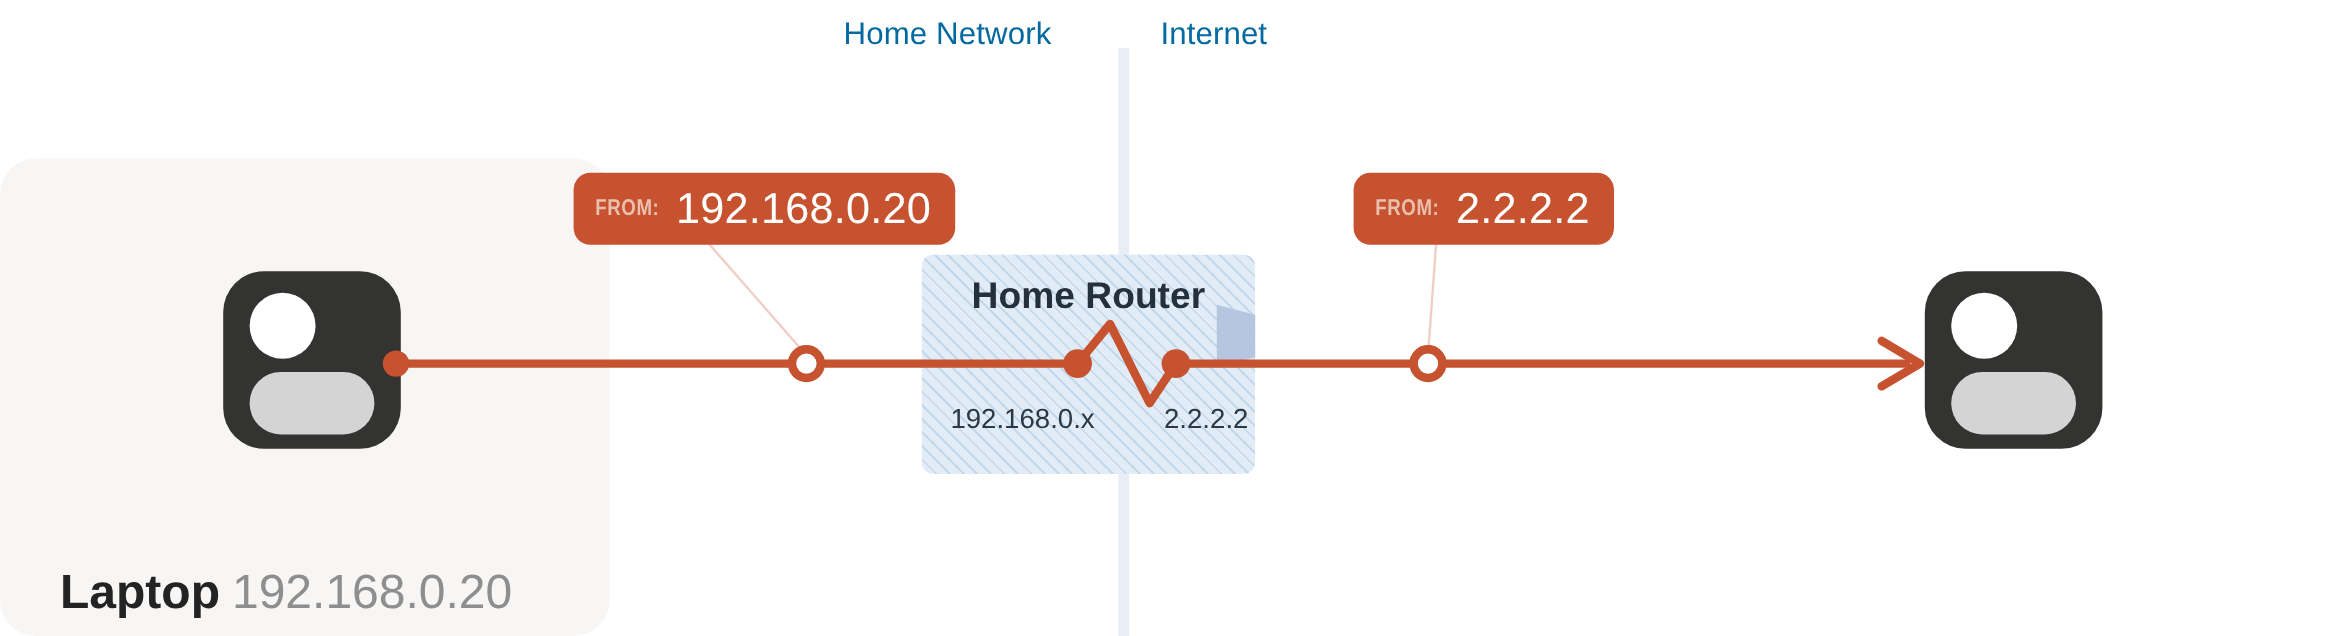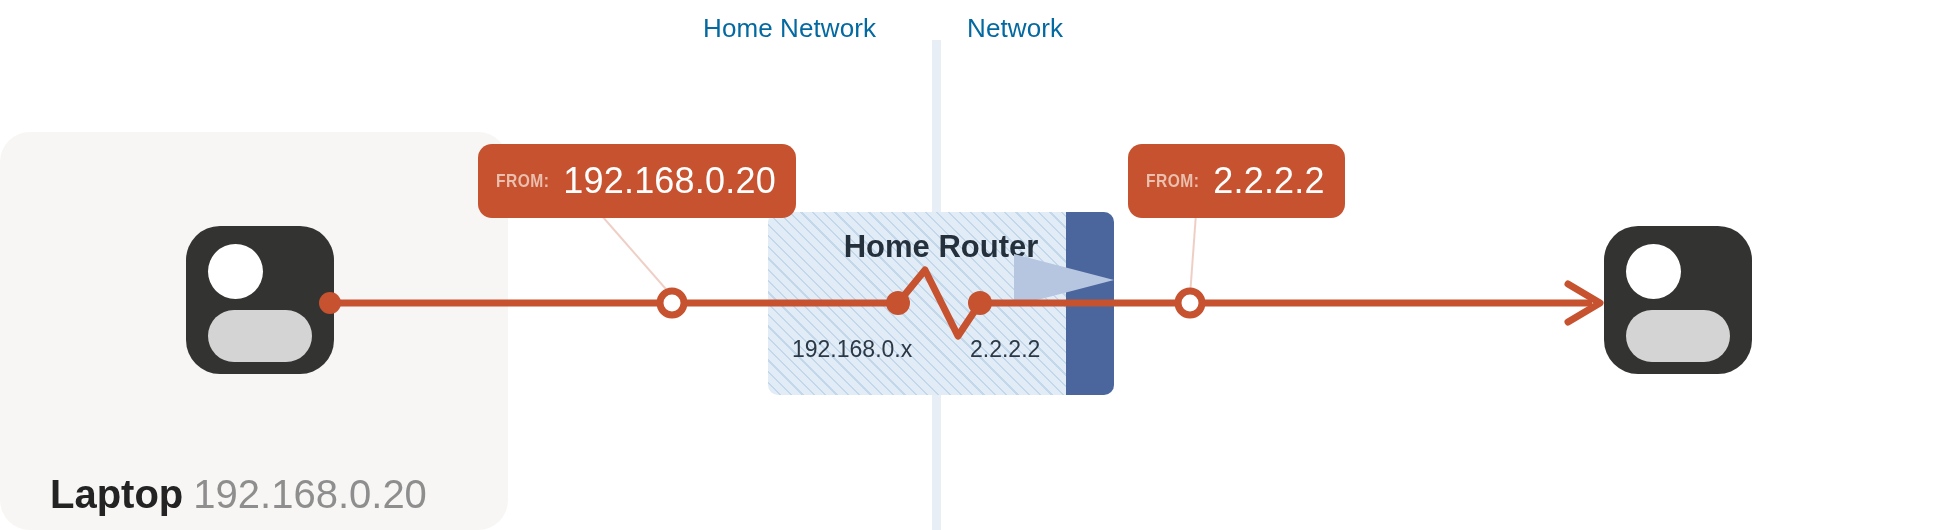--- a/index.html
+++ b/index.html
@@ -71,21 +71,21 @@
     position:absolute;left:22px;top:84px;
     width:104px;height:52px;
     background:#d4d4d4;
     border-radius:26px;
   }
 
   
   #router-panel{
     position:absolute;
     left:768px;top:212px;
-    width:346px;height:183px;
+    width:278px;height:183px;
     border-radius:10px;
     overflow:hidden;
     background:
       repeating-linear-gradient(45deg,
         rgba(150,185,220,.40) 0px,
         rgba(150,185,220,.40) 1.6px,
         rgba(222,235,247,0) 1.6px,
         rgba(222,235,247,0) 8px),
       #e2ecf6;
   }
@@ -118,21 +118,21 @@
     border-bottom:26px solid transparent;
     border-left:100px solid #b6c6e0;
   }
 
   
   #path-layer{position:absolute;left:0;top:0;width:1939px;height:530px;}
 
   
   .badge{
     position:absolute;
-    height:74px;
+    height:60px;
     display:flex;align-items:center;
     background:#c6522f;
     border-radius:14px;
     padding:0 20px 0 18px;
     box-sizing:border-box;
     white-space:nowrap;
   }
   #badge-lan{left:478px;top:144px;}
   #badge-wan{left:1128px;top:144px;}
   .badge-key{
@@ -148,21 +148,21 @@
     color:#ffffff;
     letter-spacing:.2px;
   }
 </style>
 </head>
 <body>
 
 <div class="stage">
 
   <div class="zone-label" id="zone-home">Home Network</div>
-  <div class="zone-label" id="zone-net">Network</div>
+  <div class="zone-label" id="zone-net">Internet</div>
 
   <div class="divider"></div>
 
   <div class="card" id="card-laptop">
     <div class="card-caption">
       <span class="cap-name">Laptop</span><span class="cap-ip">192.168.0.20</span>
     </div>
   </div>
 
 

